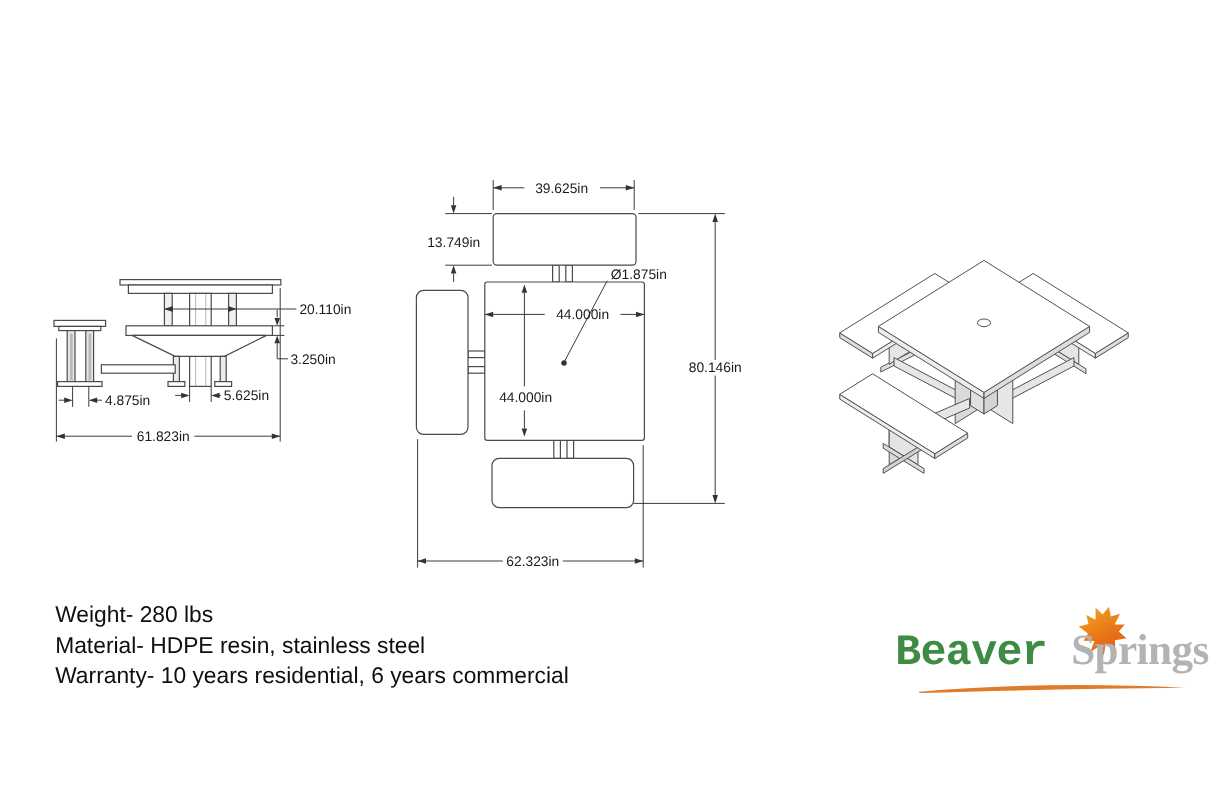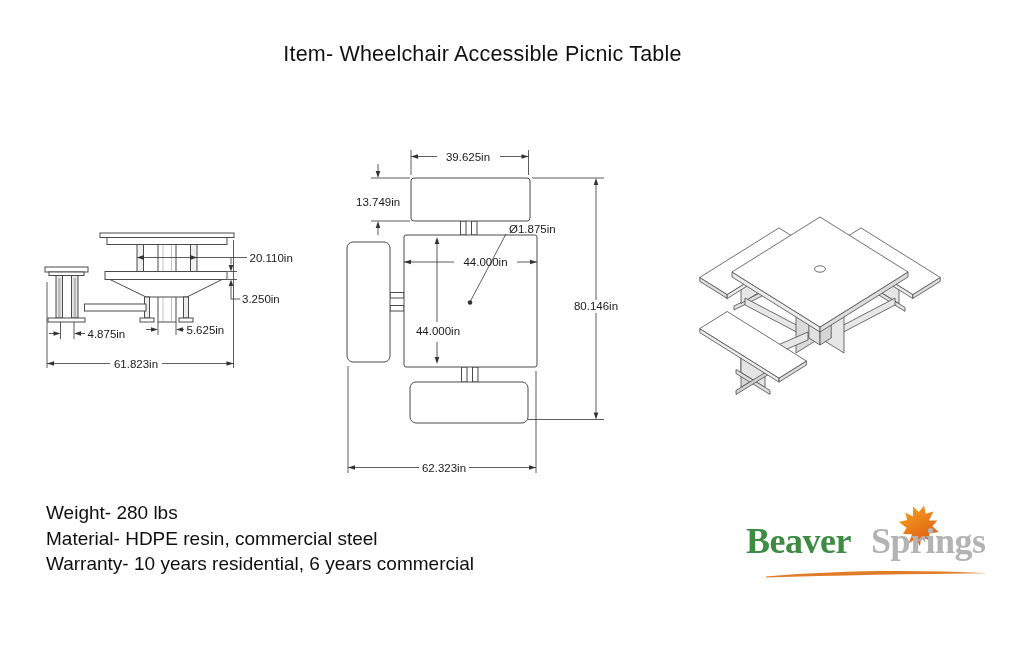--- a/index.html
+++ b/index.html
@@ -7,29 +7,28 @@
         font-family:"Liberation Sans",sans-serif;color:#1a1a1a;}
   .title{position:absolute;left:230px;top:42px;width:505px;text-align:center;
          font-size:21.5px;color:#111;letter-spacing:0.2px;}
   svg{position:absolute;overflow:visible;}
   .dimtxt{font-family:"Liberation Sans",sans-serif;font-size:11.5px;fill:#1a1a1a;}
   .specs{position:absolute;left:46px;top:500px;font-size:19px;line-height:25.5px;color:#0f0f0f;}
   .logo{position:absolute;left:746px;top:500px;width:248px;height:80px;}
   .logo-text{position:absolute;left:0;top:20px;width:248px;
              font-family:"Liberation Serif",serif;font-weight:bold;font-size:36px;
              letter-spacing:-0.5px;white-space:nowrap;}
-  .logo-beaver{color:#3e8b44;}
+  .logo-beaver{color:#3e8b44;font-family:Liberation Mono, monospace;}
   .logo-springs{color:#b3b3b3;margin-left:20px;}
 </style>
 </head>
 <body>
 
 <div class="page">
 
-  <div class="title">Item- Wheelchair Accessible Picnic Table</div>
 
   <svg style="left:35px;top:225px" width="270" height="150" viewBox="35 225 270 150">
     <g stroke="#4a4a4a" stroke-width="1" fill="#ffffff">
 
       <rect x="100" y="233" width="134" height="4.5"></rect>
       <rect x="107" y="237.5" width="120" height="7"></rect>
 
       <rect x="158" y="244.5" width="18" height="77.5"></rect>
       <line x1="163" y1="245" x2="163" y2="322" stroke="#9a9a9a" stroke-width="0.6"></line>
       <line x1="171.5" y1="245" x2="171.5" y2="322" stroke="#9a9a9a" stroke-width="0.6"></line>
@@ -199,21 +198,21 @@
       <polygon points="770,369.5 736,390.5 736,394.5 770,373.5" fill="#d0d0d0"></polygon>
 
       <polygon points="699.8,328.6 779,378.1 779,382.1 699.8,332.6" fill="#ececec"></polygon>
       <polygon points="779,378.1 806.4,361 806.4,365 779,382.1" fill="#dcdcdc"></polygon>
       <polygon points="727.2,311.5 806.4,361 779,378.1 699.8,328.6" fill="#ffffff"></polygon>
     </g>
   </svg>
 
   <div class="specs">
     <div>Weight- 280 lbs</div>
-    <div>Material- HDPE resin, commercial steel</div>
+    <div>Material- HDPE resin, stainless steel</div>
     <div>Warranty- 10 years residential, 6 years commercial</div>
   </div>
 
   <div class="logo">
     <svg style="left:146px;top:2px" width="54" height="48" viewBox="-24 -24 48 48">
       <defs>
         <linearGradient id="leafGrad" x1="0" y1="0" x2="1" y2="1">
           <stop offset="0" stop-color="#f6a81f"></stop>
           <stop offset="1" stop-color="#dd4f14"></stop>
         </linearGradient>

